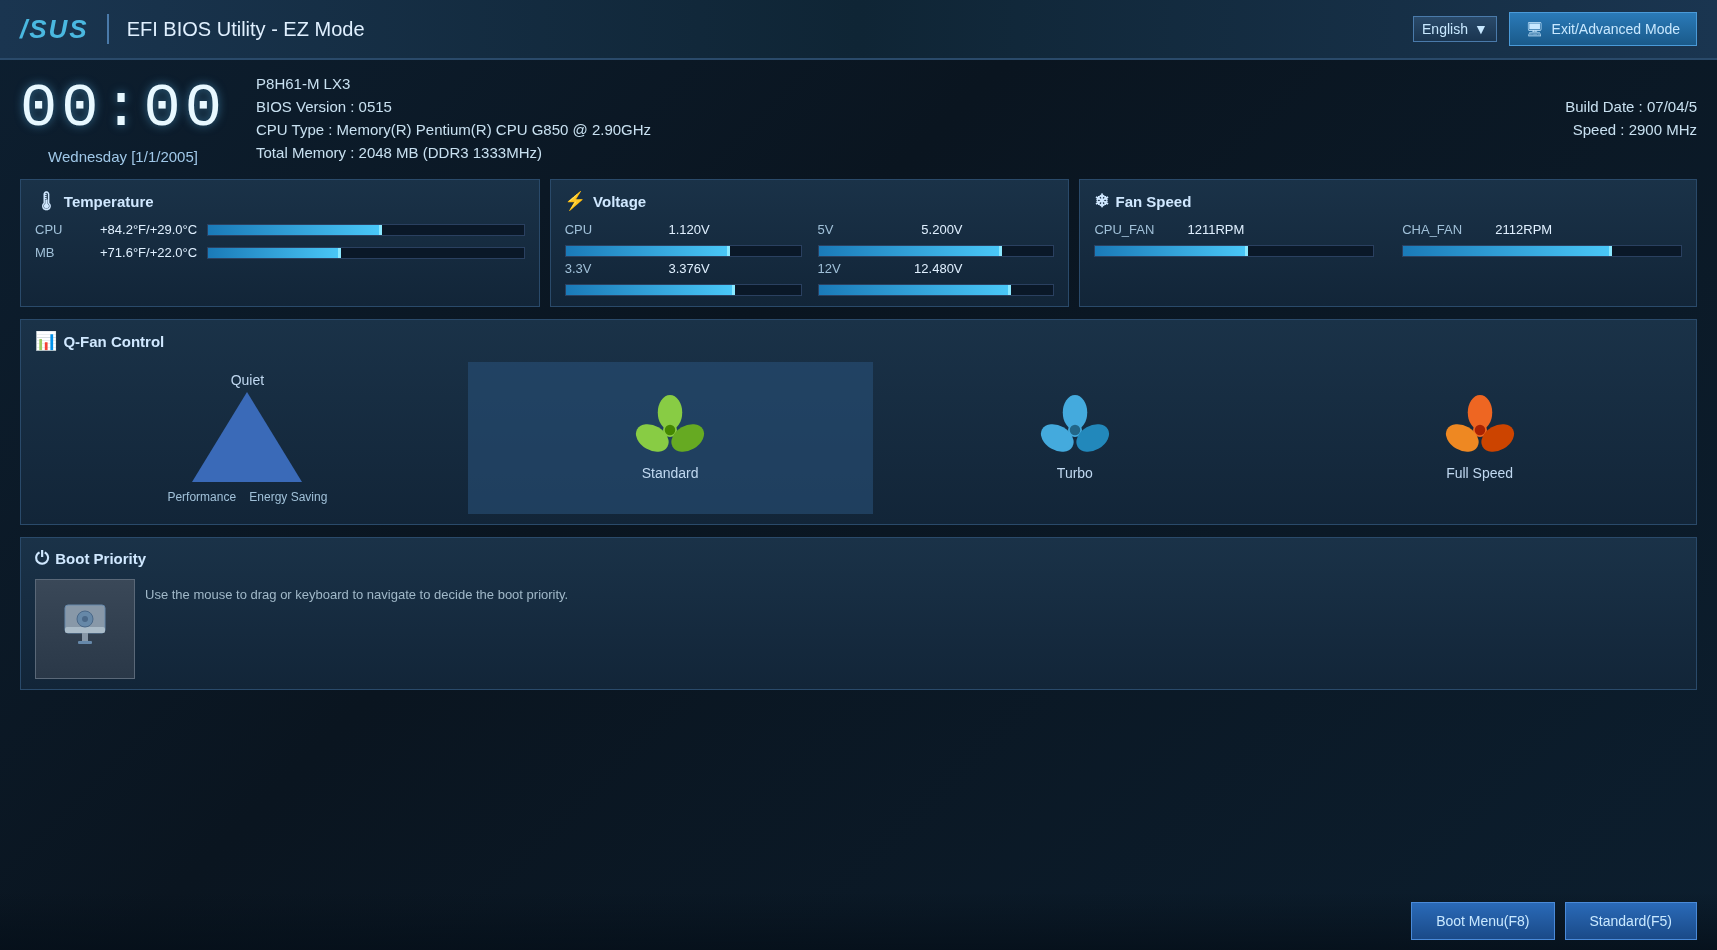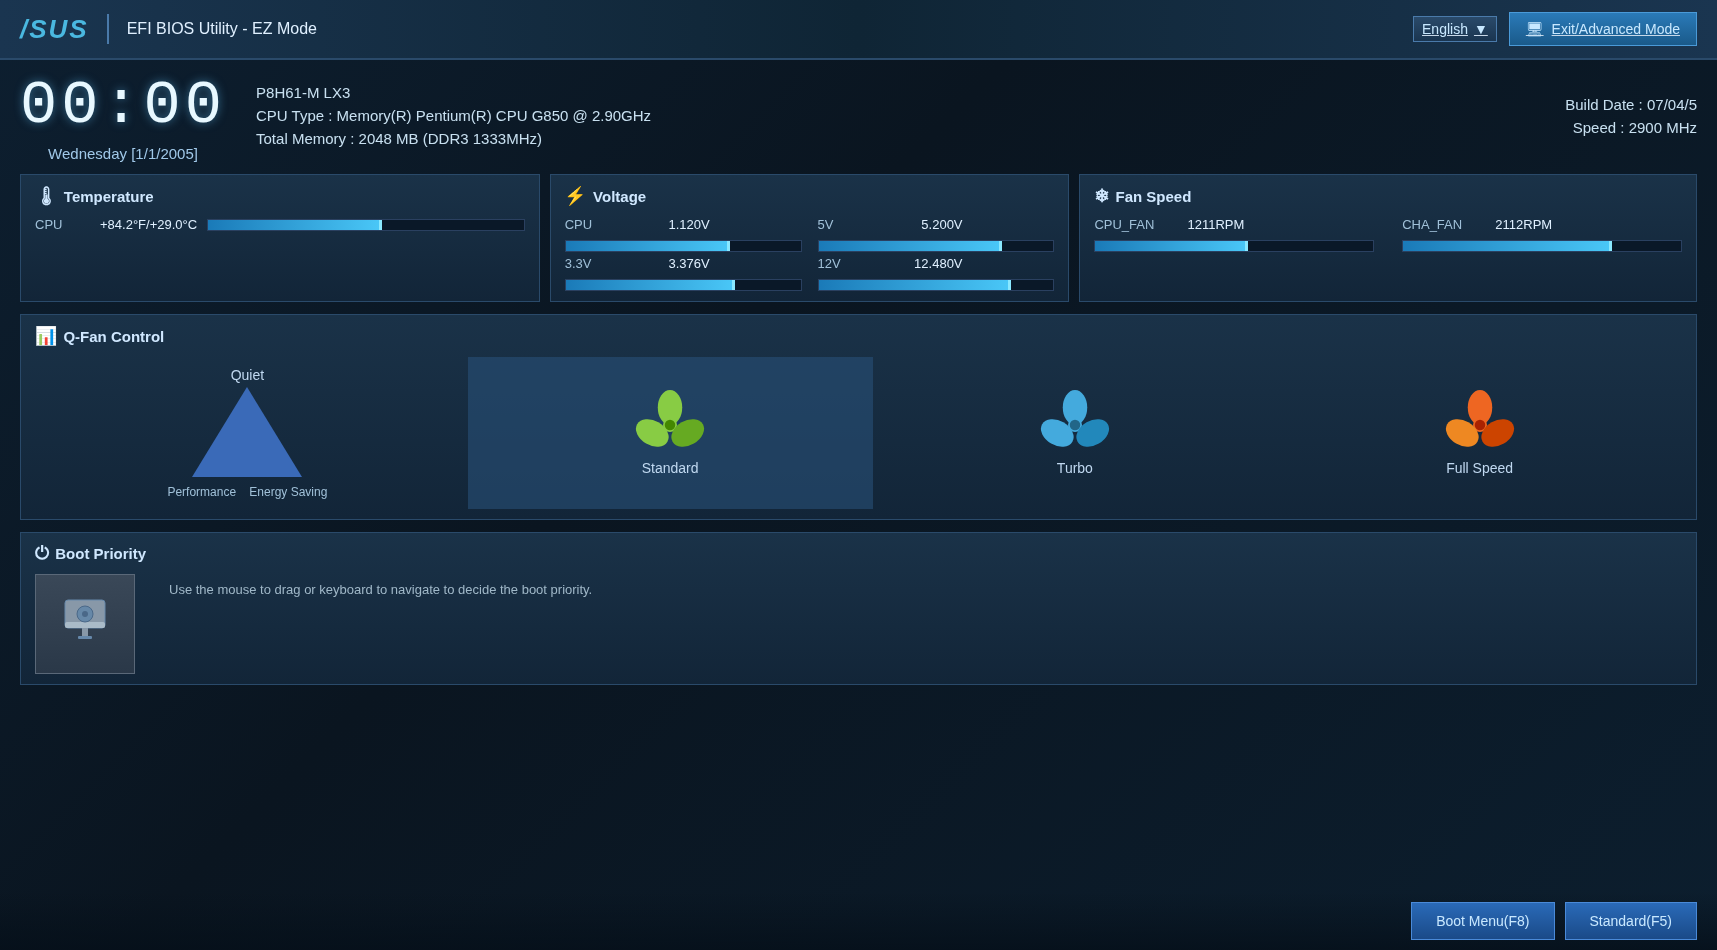--- a/index.html
+++ b/index.html
@@ -41,21 +41,21 @@
     .asus-logo {
       font-size: 26px;
       font-weight: bold;
       font-style: italic;
       color: #4ab8e0;
       letter-spacing: 2px;
       font-family: Arial, sans-serif;
     }
 
     .header-title {
-      font-size: 16px;
+      font-size: 20px;
       color: #e0f0ff;
       font-family: Arial, sans-serif;
       font-weight: normal;
     }
 
     .exit-btn {
       background: linear-gradient(180deg, #2a7ab8 0%, #1a5a8a 100%);
       border: 1px solid #4a9ad8;
       color: #c8e8ff;
       padding: 8px 16px;
@@ -78,21 +78,20 @@
       display: flex;
       align-items: center;
       gap: 6px;
       font-family: Arial, sans-serif;
     }
 
     .header-right {
       display: flex;
       align-items: center;
       gap: 12px;
-      text-decoration: underline;
     }
 
     
     .main-content {
       padding: 15px 20px;
       display: flex;
       flex-direction: column;
       gap: 12px;
     }
 
@@ -385,21 +384,20 @@
       font-size: 36px;
       color: #c8d8e8;
       margin-bottom: 4px;
     }
 
     .boot-hint {
       font-size: 13px;
       color: #a0b8c8;
       padding: 8px 0;
       font-family: Arial, sans-serif;
-      margin-left: 24px;
     }
 
     
     .bottom-bar {
       position: absolute;
       bottom: 0;
       left: 0;
       right: 0;
       display: flex;
       justify-content: flex-end;
@@ -454,20 +452,21 @@
 
     <div class="top-info-row">
 
       <div class="clock-section">
         <div class="clock-display">00:00</div>
         <div class="clock-date">Wednesday [1/1/2005]</div>
       </div>
 
       <div class="sys-info">
         <div class="sys-info-line">P8H61-M LX3</div>
+        <div class="sys-info-line">BIOS Version : 0515</div>
         <div class="sys-info-line">CPU Type : Memory(R) Pentium(R) CPU G850 @ 2.90GHz</div>
         <div class="sys-info-line">Total Memory : 2048 MB (DDR3 1333MHz)</div>
       </div>
 
       <div class="build-info">
         <div class="build-info-line">Build Date : 07/04/5</div>
         <div class="build-info-line">Speed : 2900 MHz</div>
       </div>
     </div>
 
@@ -476,20 +475,27 @@
       <div class="monitor-panel">
         <div class="panel-title">
           <span class="panel-title-icon">🌡</span>
           <span>Temperature</span>
         </div>
         <div class="monitor-row">
           <span class="monitor-label">CPU</span>
           <span class="monitor-value">+84.2°F/+29.0°C</span>
           <div class="progress-bar-container">
             <div class="progress-bar-fill" style="width: 55%"></div>
+          </div>
+        </div>
+        <div class="monitor-row">
+          <span class="monitor-label">MB</span>
+          <span class="monitor-value">+71.6°F/+22.0°C</span>
+          <div class="progress-bar-container">
+            <div class="progress-bar-fill" style="width: 42%"></div>
           </div>
         </div>
       </div>
 
       <div class="monitor-panel">
         <div class="panel-title">
           <span class="panel-title-icon">⚡</span>
           <span>Voltage</span>
         </div>
         <div class="voltage-grid">

